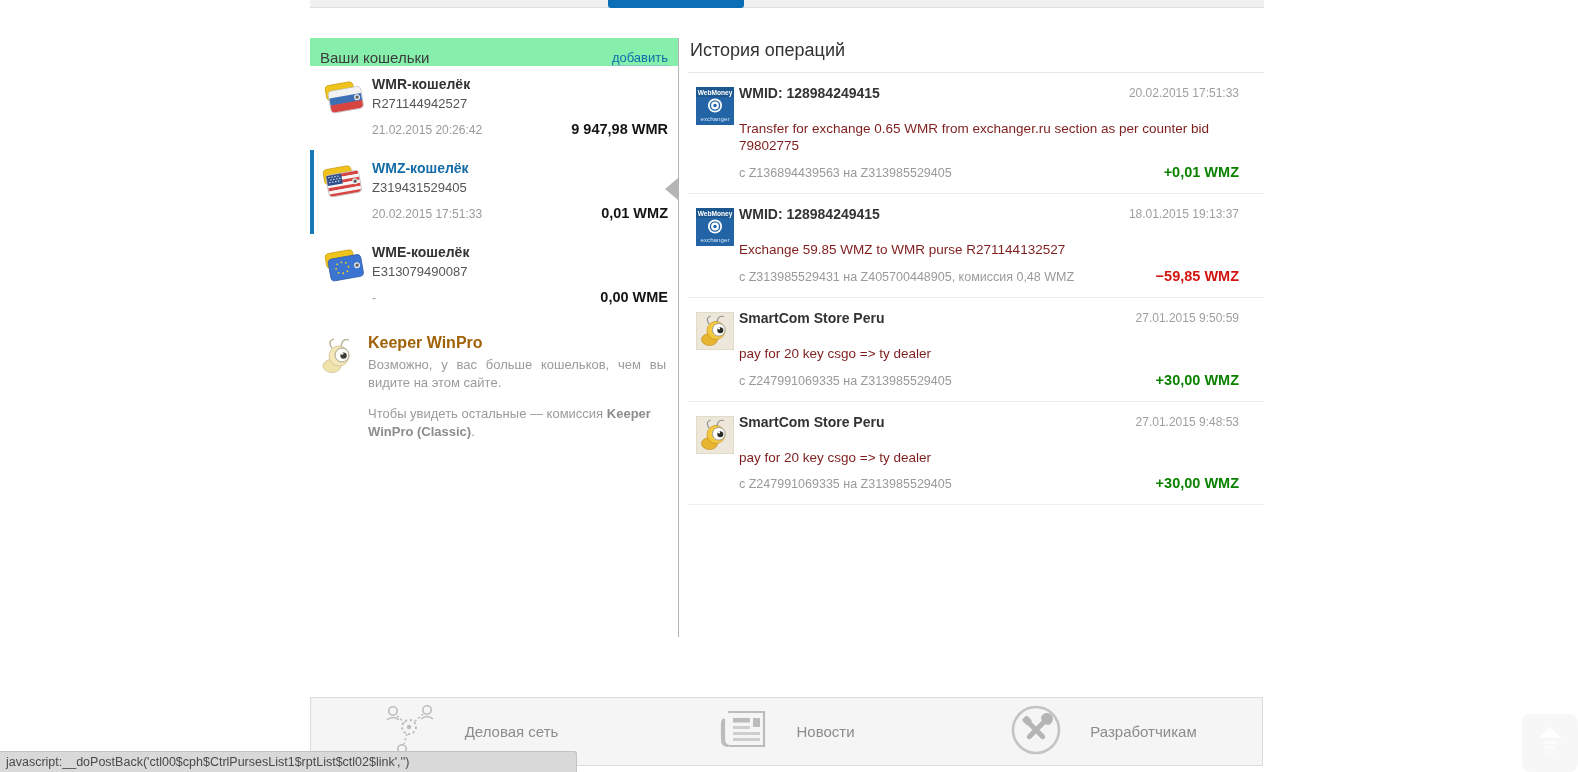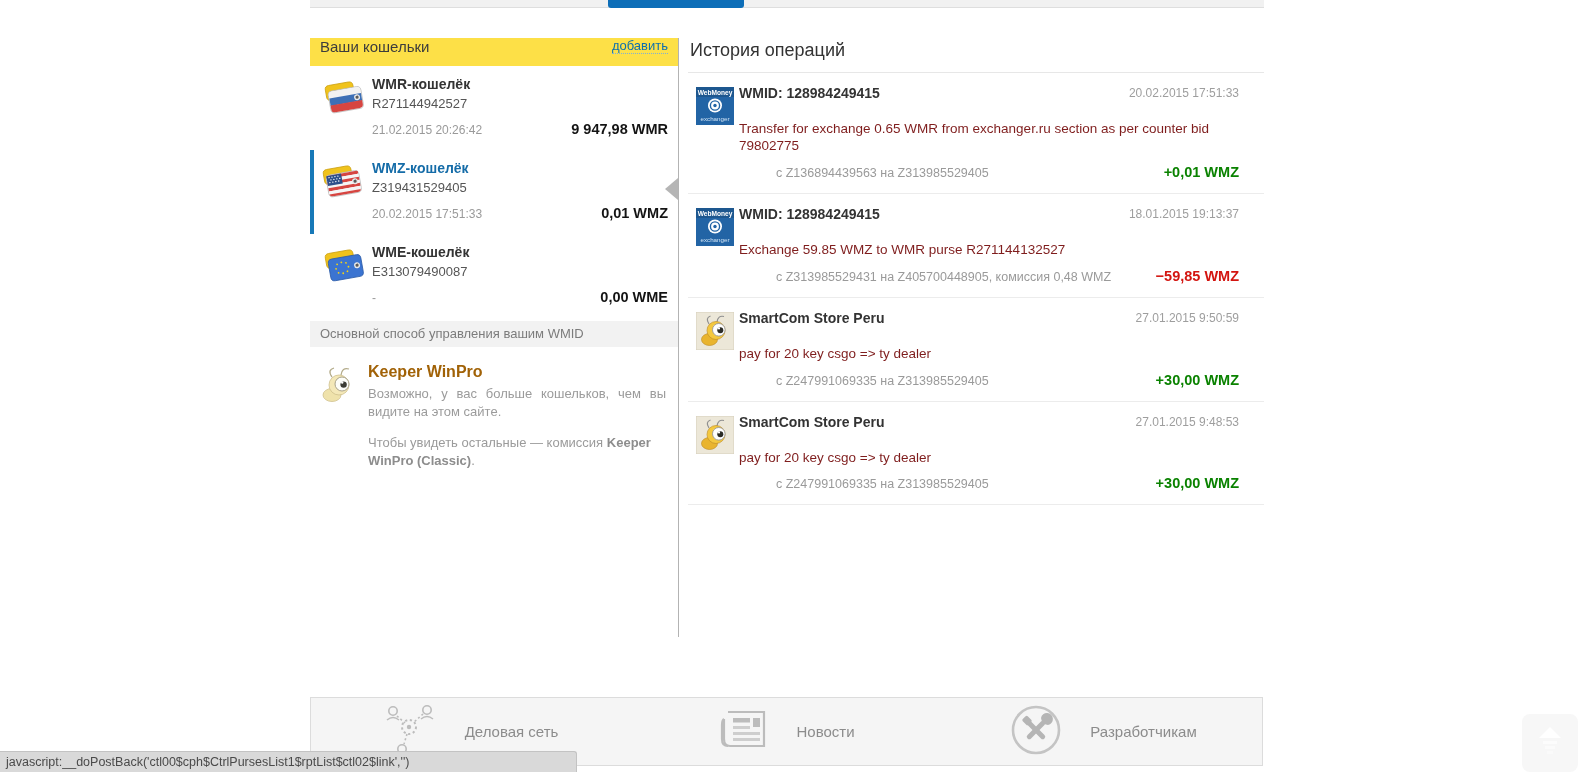--- a/index.html
+++ b/index.html
@@ -13,22 +13,22 @@
   .topbtn { position:absolute; left:298px; top:0; width:136px; height:8px;
             background:#0d6eb8; border-radius:0 0 3px 3px; cursor:pointer; }
 
   
   .content { position:absolute; left:310px; top:38px; width:954px; }
   .left-panel { position:absolute; left:0; top:0; width:368px; }
   .v-divider { position:absolute; left:368px; top:0; width:1px; height:599px; background:#b3b3b3; }
   .right-panel { position:absolute; left:378px; top:0; width:576px; }
 
   
-  .lp-header { display:flex; justify-content:space-between; align-items:flex-start;
-               background:#fde047; height:28px; padding:0 10px 0 10px;
+  .lp-header { display:flex; justify-content:space-between; align-items:flex-end;
+               background:#86efac; height:28px; padding:0 10px 0 10px;
                font-size:15px; color:#3c3c3c; }
   .add-link { font-size:13px; color:#0e6fad; border-bottom:1px dotted #7fb0d4; cursor:pointer; }
 
   .wallet { position:relative; padding:10px 10px 13px 8px; border-left:4px solid transparent; }
   .wallet.selected { border-left:4px solid #1779b8; }
   .w-icon { position:absolute; left:8px; top:12px; width:44px; height:40px; }
   .wallet.selected .w-icon { left:6px; }
   .w-body { margin-left:50px; }
   .w-name { font-size:14px; font-weight:bold; color:#333; }
   .wallet.selected .w-name { color:#156ca8; }
@@ -54,21 +54,21 @@
   .rp-title { font-size:18px; color:#333; padding:2px 0 11px 2px;
               border-bottom:1px solid #e7e7e7; font-weight:normal; }
   .op { position:relative; padding:12px 0 13px 0; border-bottom:1px solid #ececec; }
   .op-icon { position:absolute; left:8px; top:14px; width:38px; height:38px; }
   .op-main { margin-left:51px; padding-right:25px; }
   .op-row1 { display:flex; align-items:flex-start; }
   .op-title { font-size:14px; font-weight:bold; color:#333; }
   .op-date { margin-left:auto; font-size:12px; color:#9e9e9e; padding-top:1px; }
   .op-desc { font-size:13.5px; color:#7f1d1d; margin-top:20px; line-height:1.25; max-width:512px; }
   .op-row3 { display:flex; justify-content:space-between; align-items:baseline; margin-top:9px; }
-  .op-details { font-size:12.5px; color:#9a9a9a;margin-left:37px; }
+  .op-details { font-size:12.5px; color:#9a9a9a; }
   .op-amount { font-size:14.5px; font-weight:bold; }
   .op-amount.pos { color:#0a8200; }
   .op-amount.neg { color:#d31510; }
 
   
   .footer { position:absolute; left:310px; top:697px; width:953px; height:69px;
             background:#f5f5f5; border:1px solid #dcdcdc; display:flex; }
   .f-item { flex:1; display:flex; align-items:center; justify-content:center;
             gap:28px; cursor:pointer; }
   .f-label { font-size:15px; color:#8c8c8c; }
@@ -195,21 +195,20 @@
         <div class="w-body">
           <div class="w-name">WME-кошелёк</div>
           <div class="w-number">E313079490087</div>
           <div class="w-row">
             <span class="w-date">-</span>
             <span class="w-balance">0,00 WME</span>
           </div>
         </div>
       </div>
 
-      <div class="mgmt-header">Основной способ управления вашим WMID</div>
 
       <div class="keeper">
         <span class="k-icon">
           <svg width="42" height="40" viewBox="0 0 42 40">
             <path d="M14 12 q-5 -7 2 -9" stroke="#b3ab8a" stroke-width="1.3" fill="none"></path>
             <path d="M23 10 q1 -8 8 -6" stroke="#b3ab8a" stroke-width="1.3" fill="none"></path>
             <ellipse cx="14" cy="30" rx="9" ry="6.5" fill="#efe2ab" stroke="#cfc08d" stroke-width="0.8"></ellipse>
             <circle cx="21" cy="20" r="10" fill="#f4e8b8" stroke="#cfc08d" stroke-width="0.8"></circle>
             <circle cx="24" cy="19" r="7" fill="#fdfdf8" stroke="#a9a28a" stroke-width="1"></circle>
             <circle cx="25.6" cy="19.6" r="3.2" fill="#3c3c34"></circle>

